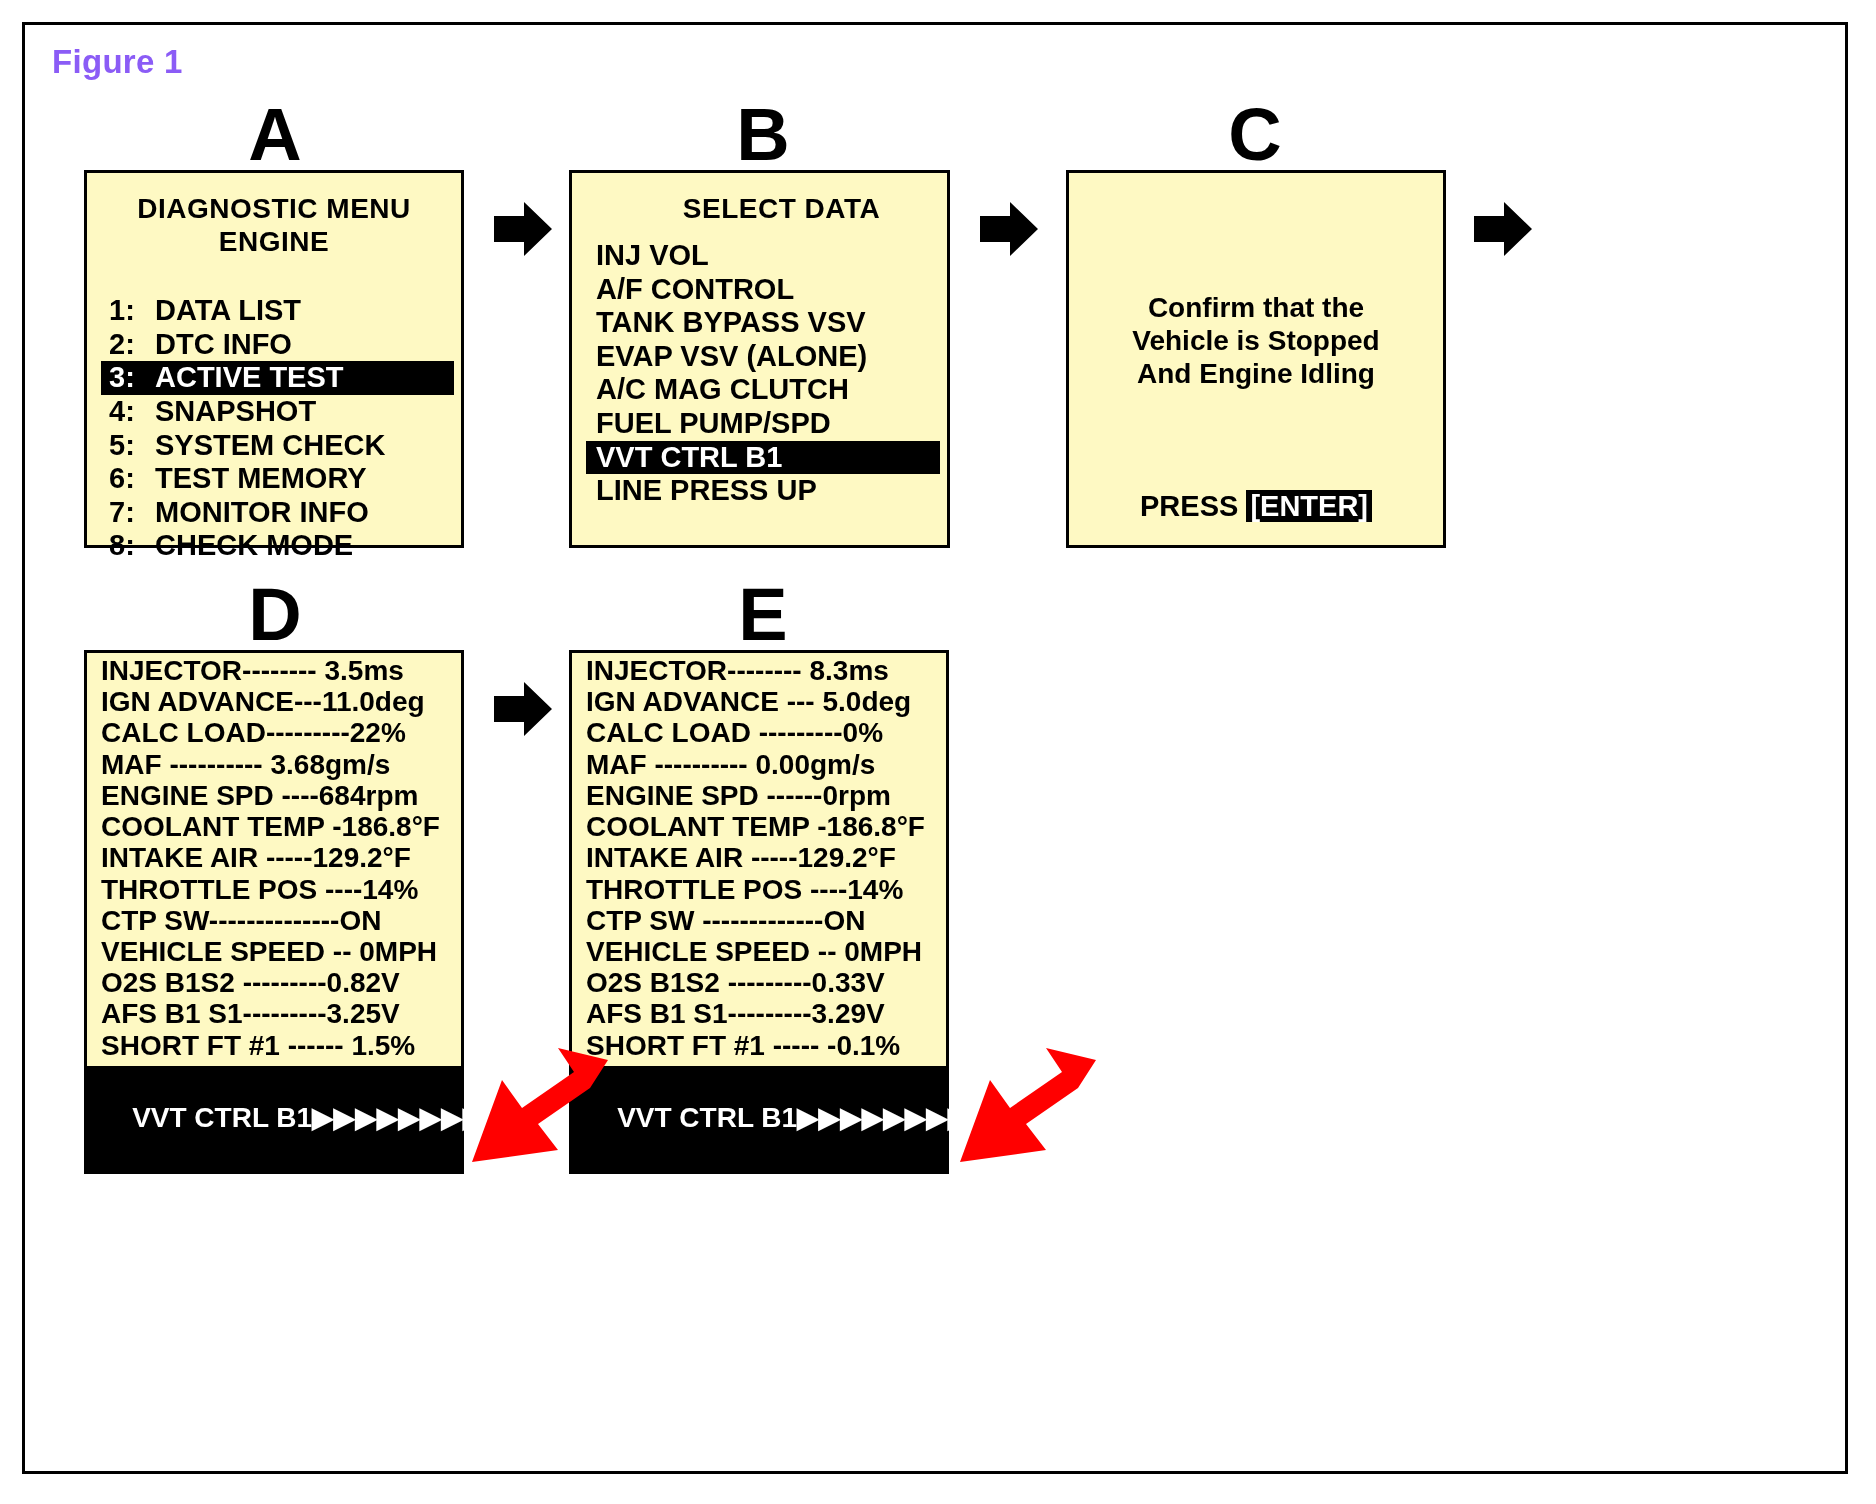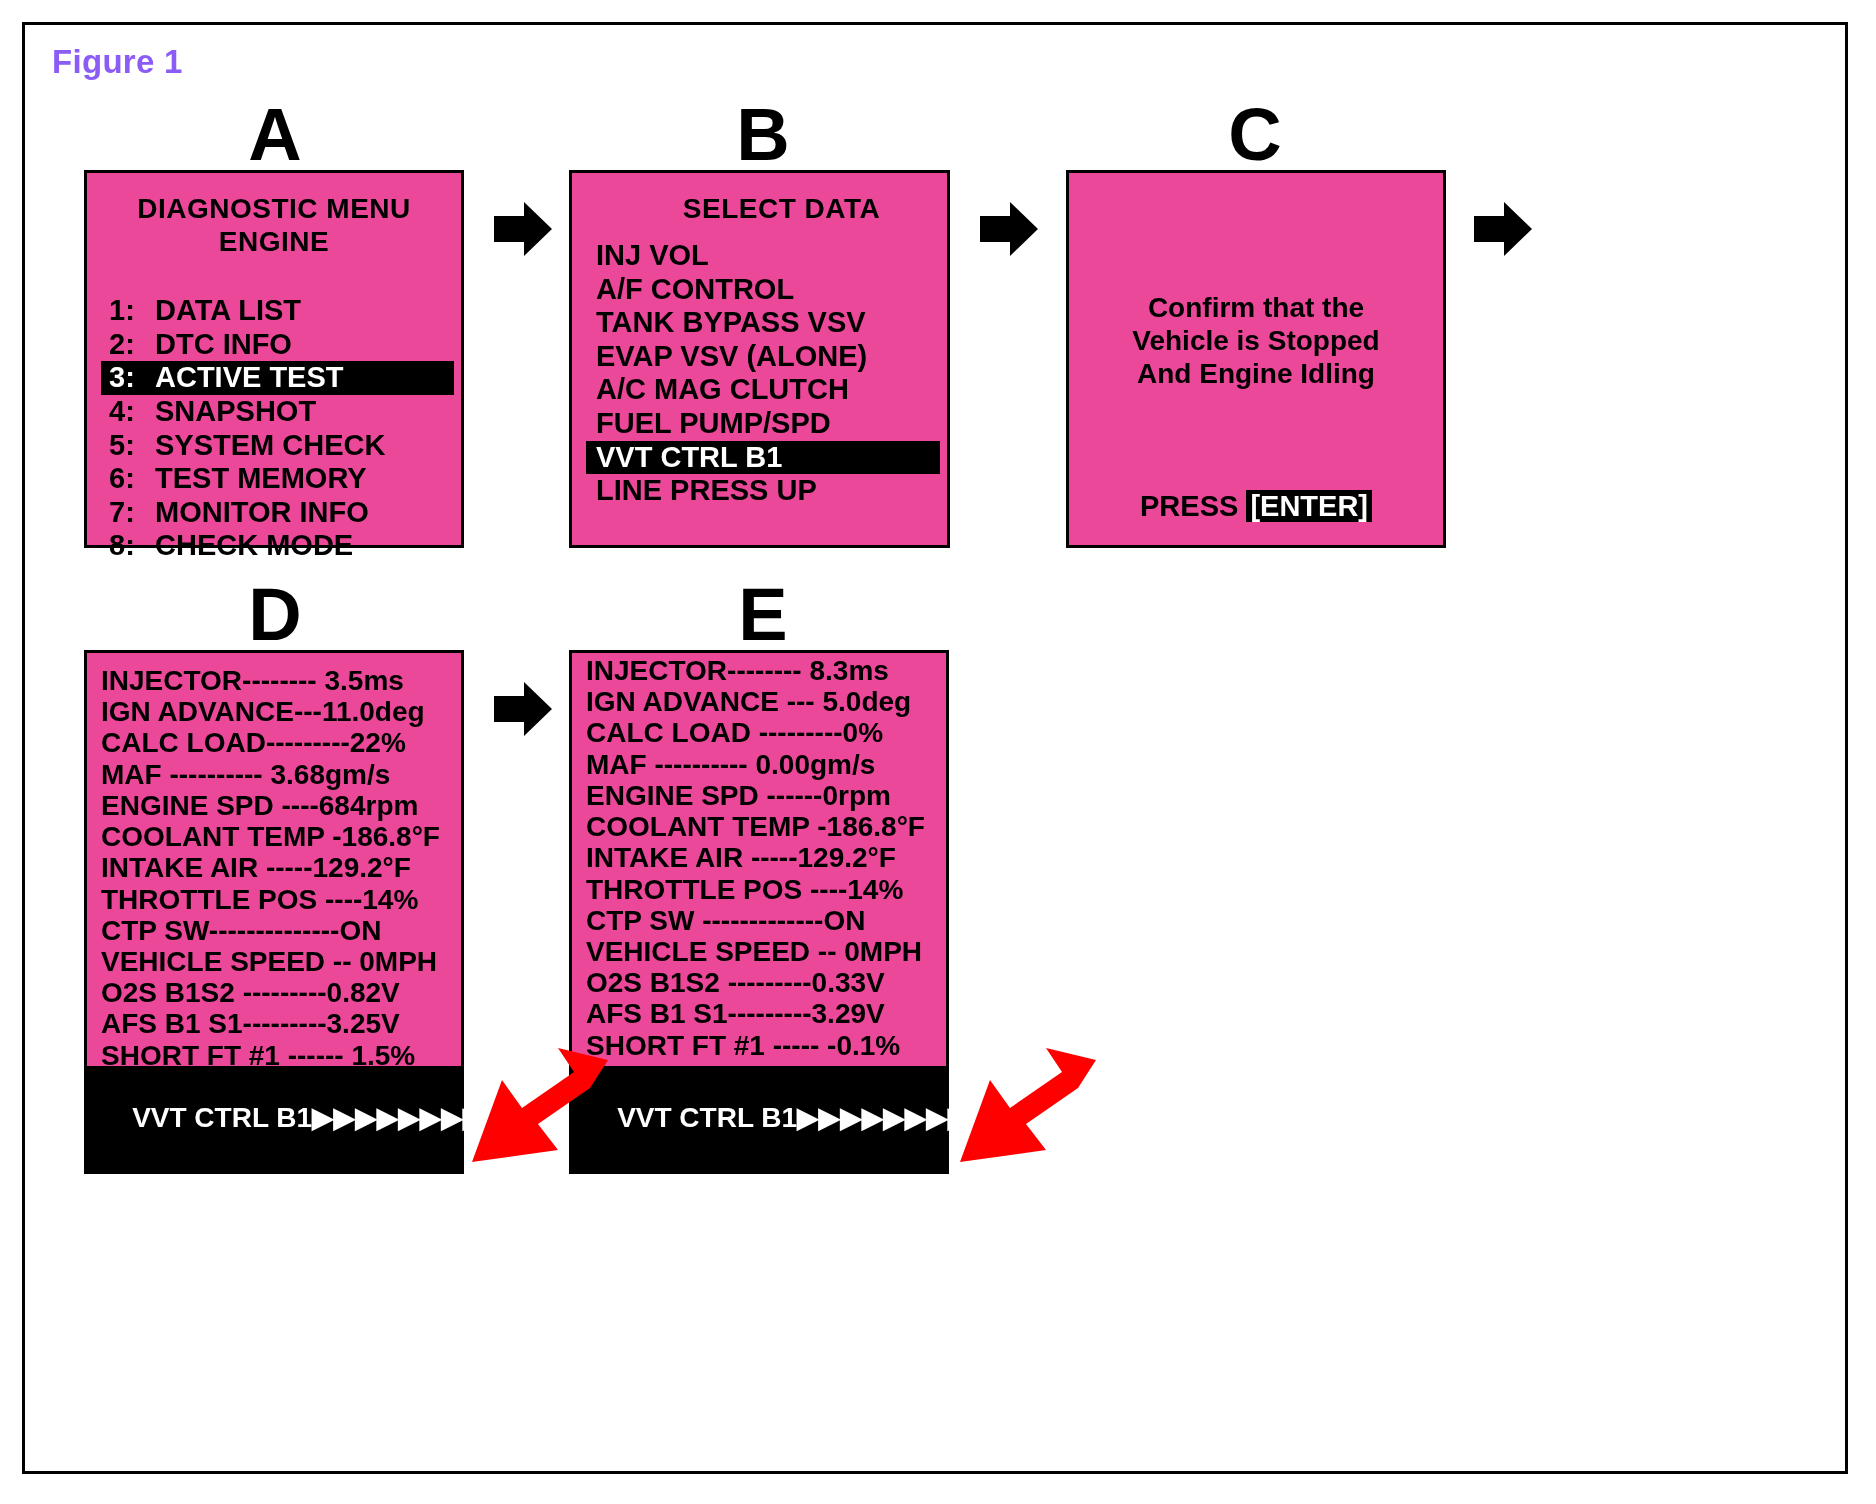--- a/index.html
+++ b/index.html
@@ -13,21 +13,21 @@
   }
   .figure-label{
     position:absolute;left:52px;top:43px;
     color:#8b5cf6;font-weight:bold;font-size:33px;letter-spacing:.3px;
   }
   .panel-letter{
     position:absolute;font-size:74px;font-weight:bold;color:#000;
     line-height:1;text-align:center;font-family:"Liberation Sans",sans-serif;
   }
   .screen{
-    position:absolute;border:3px solid #000;background:#ec4899;box-sizing:border-box;
+    position:absolute;border:3px solid #000;background:#fef9c3;box-sizing:border-box;
   }
   .screen-title{
     text-align:center;font-weight:bold;font-size:28px;letter-spacing:.5px;
     white-space:pre-line;line-height:1.18;
   }
   .menu-list{margin-top:36px;}
   .menu-row{
     font-weight:bold;font-size:29px;line-height:1.09;
     display:flex;white-space:pre;padding:1px 0 1px 0;
   }
@@ -138,21 +138,21 @@
   </div>
 </div>
 
 <svg class="blk-arrow" style="left:1472px;top:198px;" width="62" height="62" viewBox="0 0 62 62">
   <path d="M2,18 L32,18 L32,4 L60,31 L32,58 L32,44 L2,44 Z" fill="#000"></path>
 </svg>
 
 <div class="panel-letter" style="left:200px;top:578px;width:150px;">D</div>
 
 <div class="screen" style="left:84px;top:650px;width:380px;height:524px;">
-  <div class="data-list" style="padding:12px 0 0 14px;">
+  <div class="data-list" style="padding:2px 0 0 14px;">
     <div class="data-row"><span>INJECTOR</span><span>--------</span><span> 3.5ms</span></div>
     <div class="data-row"><span>IGN ADVANCE</span><span>---</span><span>11.0deg</span></div>
     <div class="data-row"><span>CALC LOAD</span><span>---------</span><span>22%</span></div>
     <div class="data-row"><span>MAF </span><span>----------</span><span> 3.68gm/s</span></div>
     <div class="data-row"><span>ENGINE SPD </span><span>----</span><span>684rpm</span></div>
     <div class="data-row"><span>COOLANT TEMP </span><span>-</span><span>186.8°F</span></div>
     <div class="data-row"><span>INTAKE AIR </span><span>-----</span><span>129.2°F</span></div>
     <div class="data-row"><span>THROTTLE POS </span><span>----</span><span>14%</span></div>
     <div class="data-row"><span>CTP SW</span><span>--------------</span><span>ON</span></div>
     <div class="data-row"><span>VEHICLE SPEED </span><span>--</span><span> 0MPH</span></div>

